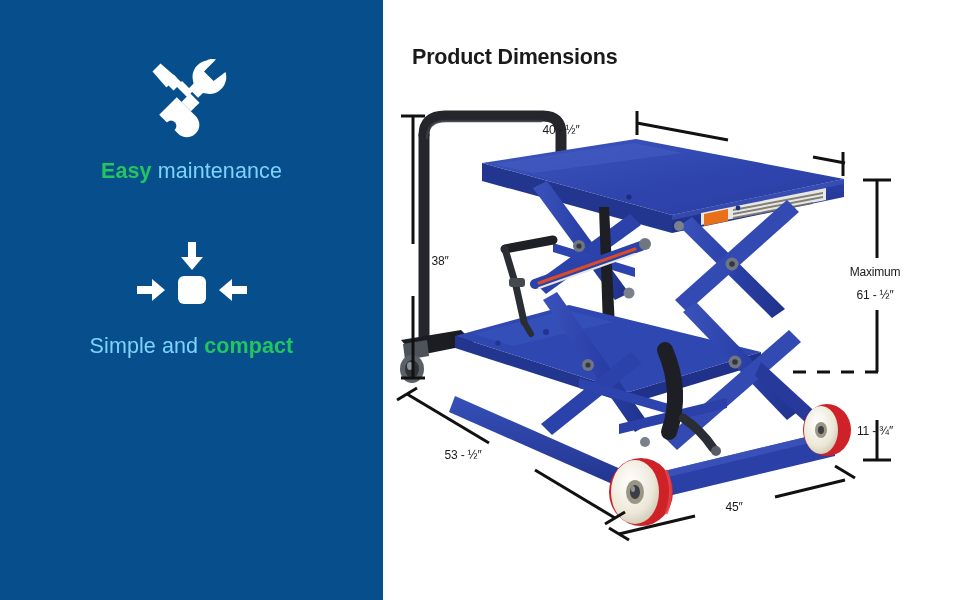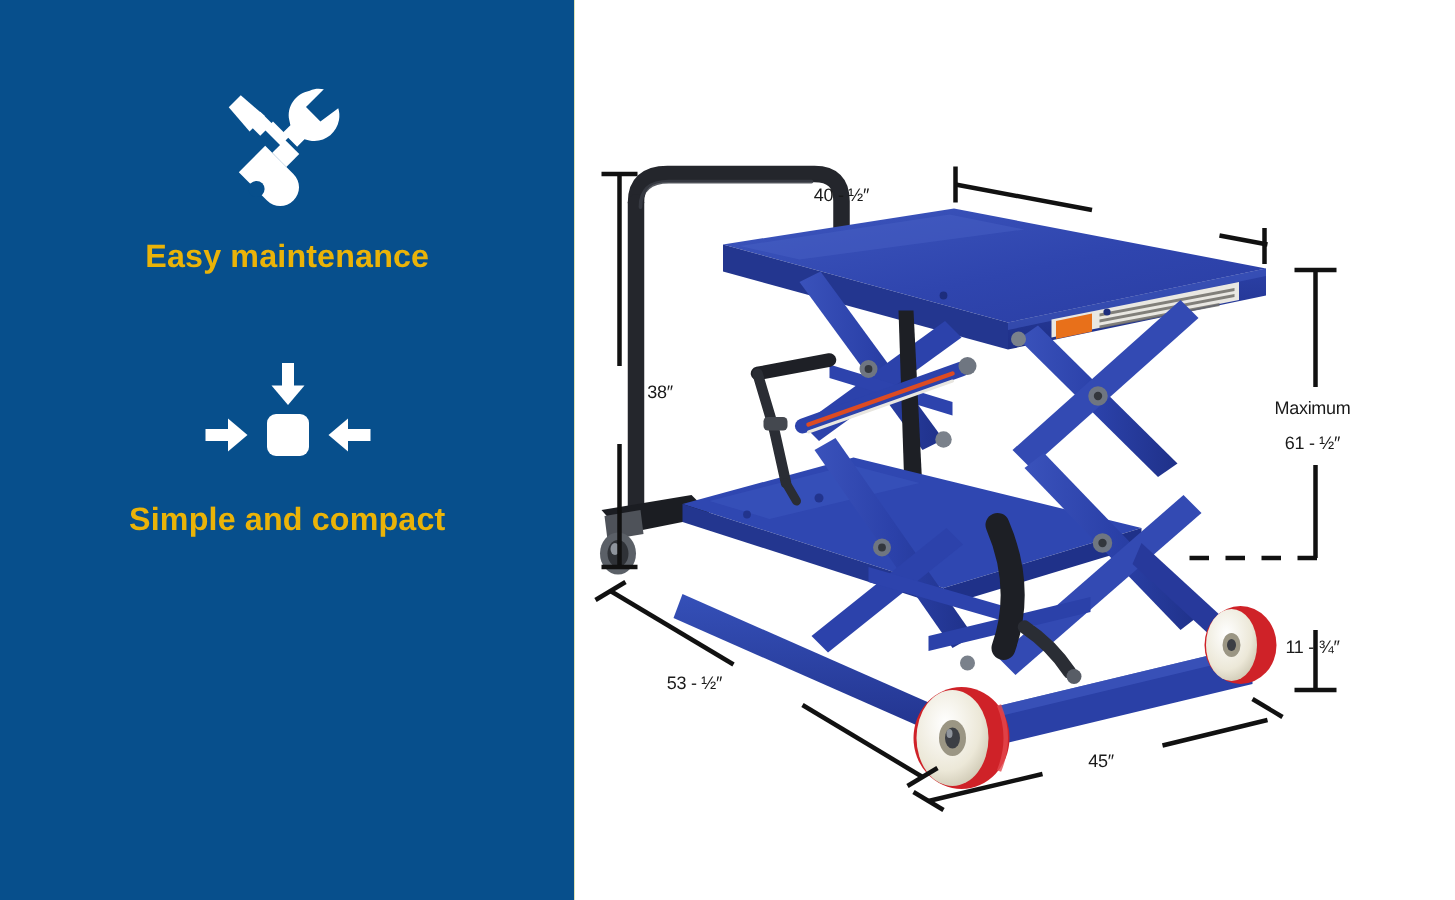--- a/index.html
+++ b/index.html
@@ -56,22 +56,22 @@
   }
 
   .feature-label {
     color: #ffffff;
     font-size: 21.5px;
     letter-spacing: 0.1px;
     text-align: center;
     white-space: nowrap;
   }
 
-  .feature-label .hi { color: #eab308; font-weight: bold; }
-  .feature-label .lo { color: #eab308; font-weight: bold; }
+  .feature-label .hi { color: #22c55e; font-weight: bold; }
+  .feature-label .lo { color: #7dd3fc; font-weight: normal; }
 
   .f1 { margin-top: 2px; }
   .f1 .feature-label { margin-top: 20px; }
   .f2 { margin-top: 58px; }
   .f2 .feature-label { margin-top: 18px; }
   .f3 { margin-top: 56px; }
   .f3 .feature-label { margin-top: 22px; }
 
   
   .dims-panel {
@@ -173,20 +173,21 @@
         <span class="lo">Simple and </span><span class="hi">compact</span>
       </div>
     </div>
 
   </div>
 
   <div class="divider-stripe"></div>
 
   <div class="dims-panel">
 
+    <div class="panel-title">Product Dimensions</div>
 
     <div class="dims-stage">
 
       <svg width="574" height="600" viewBox="0 0 574 600" aria-hidden="true">
 
         <defs>
           <linearGradient id="topFace" x1="0" y1="0" x2="1" y2="1">
             <stop offset="0%" stop-color="#3d56bd"></stop>
             <stop offset="55%" stop-color="#2f45ae"></stop>
             <stop offset="100%" stop-color="#2a3da2"></stop>

